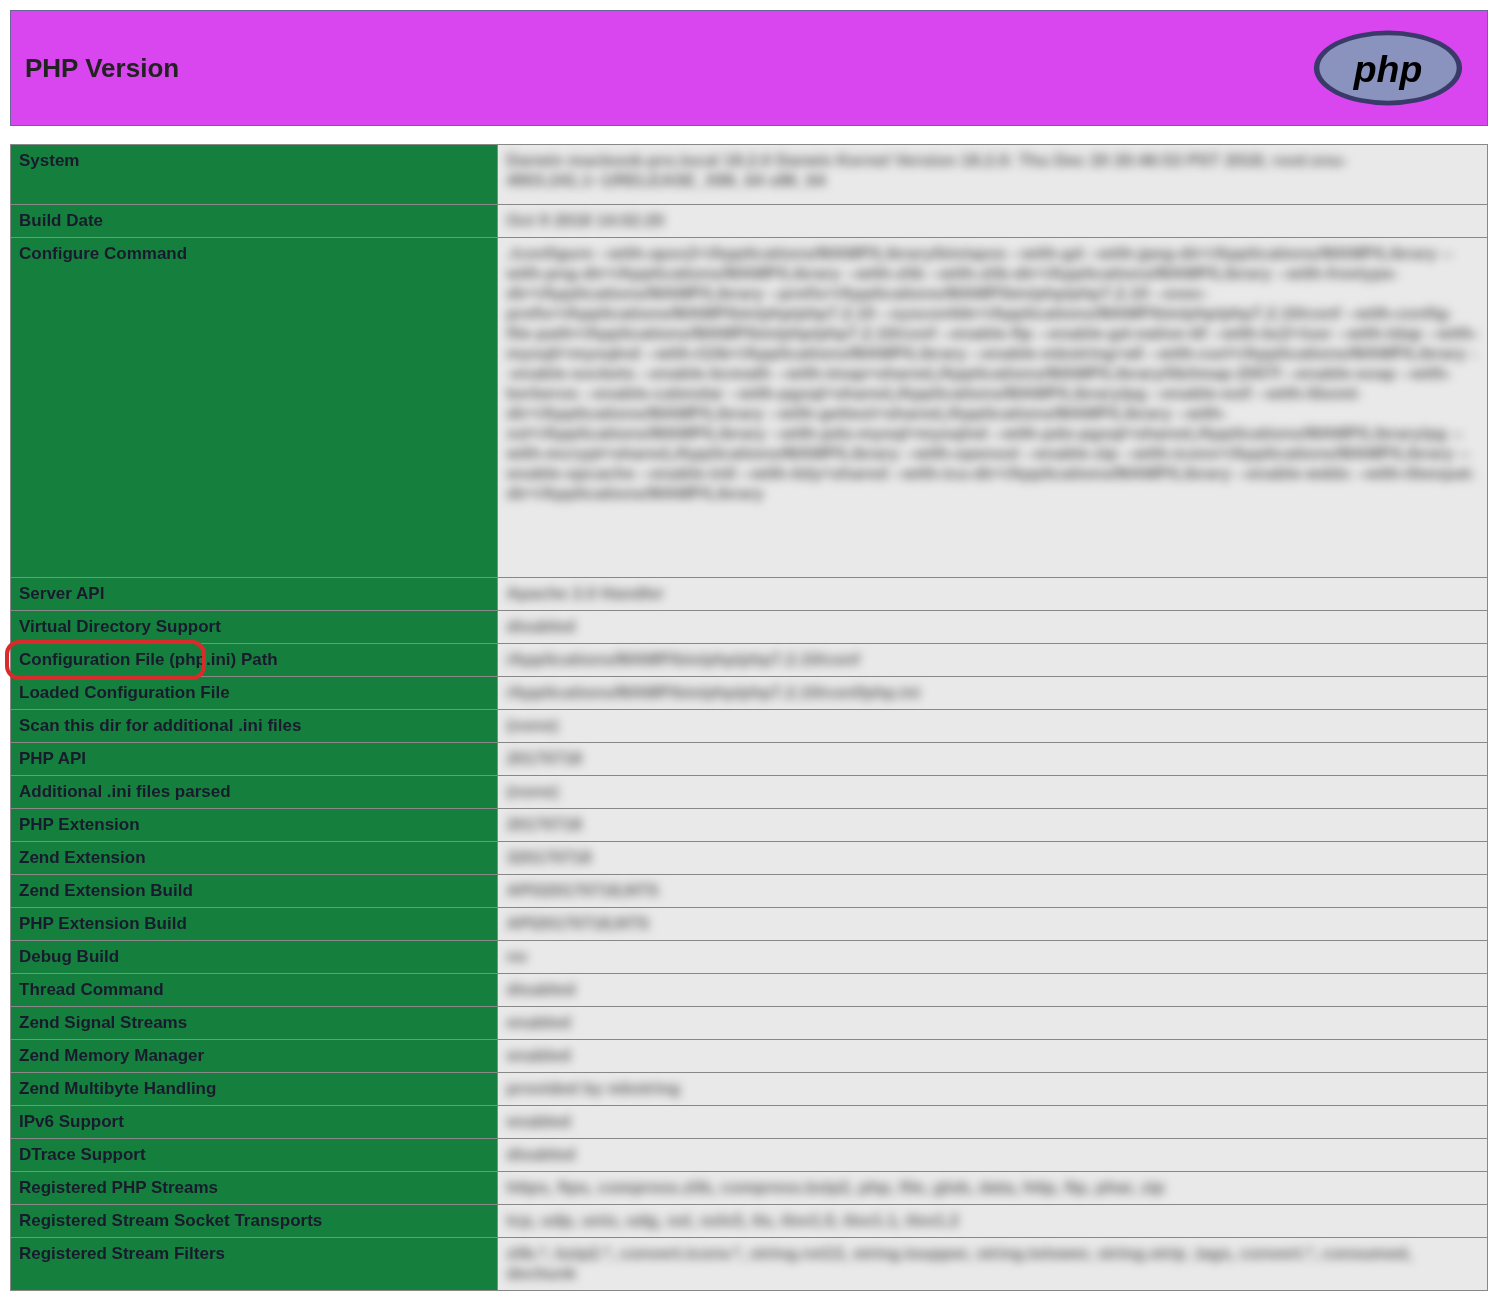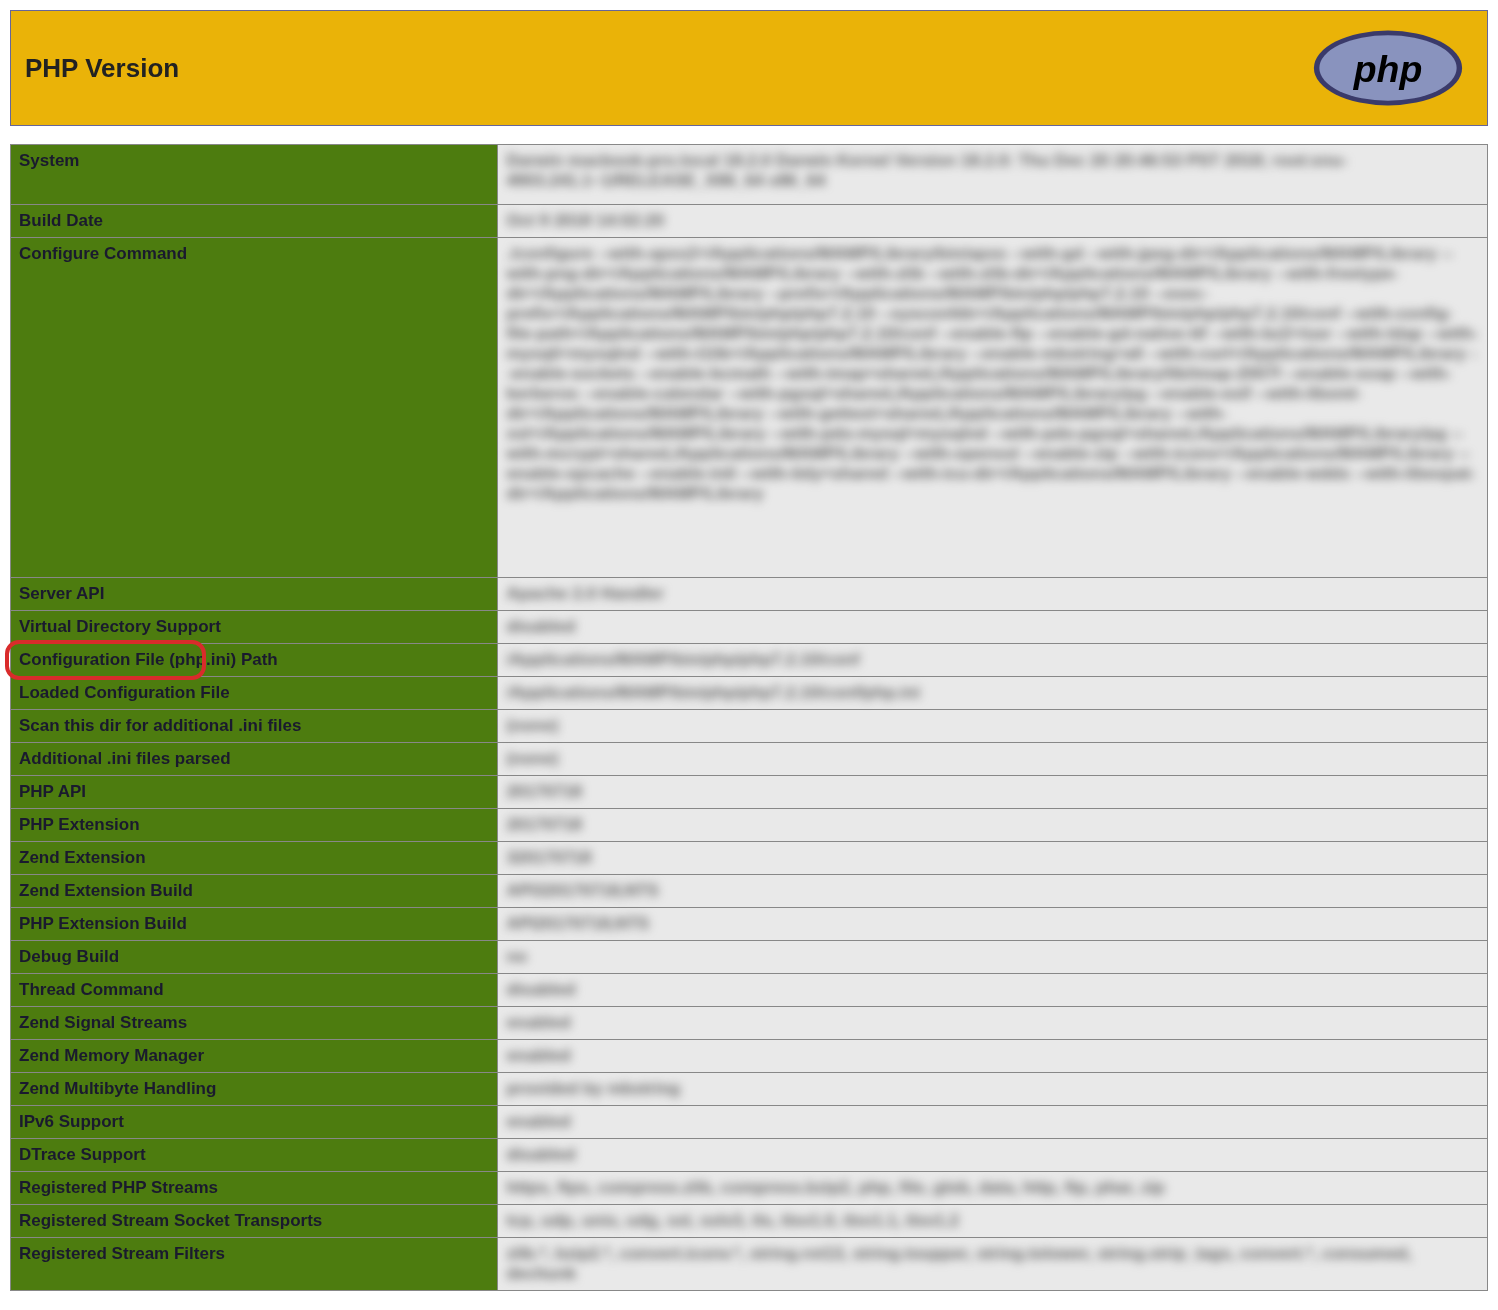--- a/index.html
+++ b/index.html
@@ -6,21 +6,21 @@
       box-sizing: border-box;
       margin: 0;
       padding: 0;
     }
     body {
       font-family: -apple-system, BlinkMacSystemFont, "Segoe UI", Helvetica, Arial, sans-serif;
       background: #ffffff;
       padding: 10px;
     }
     .header {
-      background: #eab308;
+      background: #d946ef;
       border: 1px solid #666699;
       padding: 18px 14px;
       display: flex;
       justify-content: space-between;
       align-items: center;
       margin-bottom: 18px;
     }
     .header-title {
       font-size: 26px;
       font-weight: bold;
@@ -35,21 +35,21 @@
       border-collapse: collapse;
       border: 1px solid #666;
     }
     .info-table td {
       border: 1px solid #888;
       padding: 6px 8px;
       font-size: 17px;
       vertical-align: top;
     }
     .info-table td.label {
-      background: #4d7c0f;
+      background: #15803d;
       font-weight: bold;
       color: #1a1a2e;
       width: 33%;
     }
     .info-table td.value {
       background: #e9e9e9;
       color: #555;
       font-weight: bold;
     }
     .blurred {
@@ -123,26 +123,26 @@
       </tr>
       <tr>
         <td class="label">Loaded Configuration File</td>
         <td class="value"><span class="blurred">/Applications/MAMP/bin/php/php7.2.10/conf/php.ini</span></td>
       </tr>
       <tr>
         <td class="label">Scan this dir for additional .ini files</td>
         <td class="value"><span class="blurred">(none)</span></td>
       </tr>
       <tr>
+        <td class="label">PHP API</td>
+        <td class="value"><span class="blurred">20170718</span></td>
+      </tr>
+      <tr>
         <td class="label">Additional .ini files parsed</td>
         <td class="value"><span class="blurred">(none)</span></td>
-      </tr>
-      <tr>
-        <td class="label">PHP API</td>
-        <td class="value"><span class="blurred">20170718</span></td>
       </tr>
       <tr>
         <td class="label">PHP Extension</td>
         <td class="value"><span class="blurred">20170718</span></td>
       </tr>
       <tr>
         <td class="label">Zend Extension</td>
         <td class="value"><span class="blurred">320170718</span></td>
       </tr>
       <tr>

